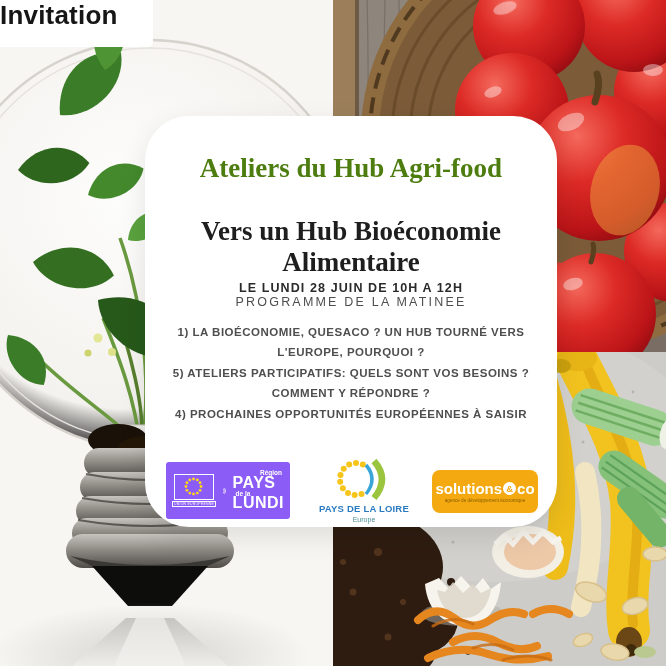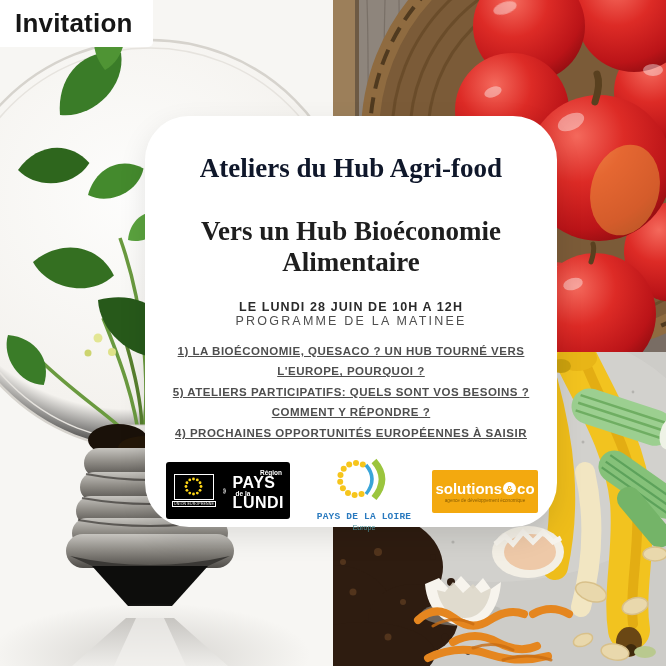--- a/index.html
+++ b/index.html
@@ -8,73 +8,73 @@
     font-family:"Liberation Sans",sans-serif;background:#f7f6f3;
   }
   .panel{position:absolute;}
   .panel svg{display:block;}
   .panel-left{left:0;top:0;width:333px;height:666px;}
   .panel-apples{left:333px;top:0;width:333px;height:352px;}
   .panel-waste{left:333px;top:352px;width:333px;height:314px;}
 
   .badge{
     position:absolute;left:0;top:0;width:153px;height:47px;background:#ffffff;
-    display:flex;align-items:center;padding-left:15px;box-sizing:border-box;
+    display:flex;box-sizing:border-box;
     border-radius:0 0 5px 0;z-index:6;
   }
   .badge-label{font-size:26px;font-weight:700;color:#161616;letter-spacing:.2px;}
 
   .card{
     position:absolute;left:145px;top:116px;width:412px;height:411px;
     background:#ffffff;border-radius:44px;z-index:5;
     box-shadow:0 10px 28px rgba(0,0,0,.10);
     text-align:center;box-sizing:border-box;
   }
   .card-title{
     margin-top:37px;font-family:"Liberation Serif",serif;font-size:27px;
-    font-weight:600;color:#0f172a;white-space:nowrap;
+    font-weight:600;color:#4d7c0f;white-space:nowrap;
   }
   .card-subtitle{
     margin:32px auto 0;font-family:"Liberation Serif",serif;font-size:27px;
     font-weight:600;color:#1e1e1e;line-height:1.13;max-width:330px;
   }
   .card-date{
-    margin-top:23px;font-size:12.5px;font-weight:700;letter-spacing:1.1px;color:#2a2a2a;
+    margin-top:4px;font-size:12.5px;font-weight:700;letter-spacing:1.1px;color:#2a2a2a;
   }
   .program-heading{
     font-size:12.5px;font-weight:500;letter-spacing:2.2px;color:#4e4e4e;
   }
   .program-list{margin:13px auto 0;width:394px;}
   .program-item{
-    font-size:11.5px;font-weight:600;letter-spacing:.5px;color:#4e4e4e;line-height:1.78;text-decoration:underline;
+    font-size:11.5px;font-weight:600;letter-spacing:.5px;color:#4e4e4e;line-height:1.78;
   }
 
   
   .logo-eu{
     position:absolute;left:21px;top:346px;width:124px;height:57px;border-radius:3px;
-    background:#000000;display:flex;align-items:center;justify-content:center;
+    background:#8b5cf6;display:flex;align-items:center;justify-content:center;
     gap:7px;box-sizing:border-box;padding:0 6px;
   }
   .eu-flag-wrap{display:flex;flex-direction:column;align-items:center;}
   .eu-flag{width:40px;height:26px;border:1.5px solid #ffffff;box-sizing:border-box;}
   .eu-flag-caption{font-size:3.5px;color:#ffffff;margin-top:1.5px;white-space:nowrap;letter-spacing:.2px;border:.5px solid #fff;padding:0 1px;}
   .eu-text{color:#ffffff;text-align:left;line-height:.92;}
   .eu-region{font-size:6.5px;font-weight:600;text-align:right;margin-right:2px;}
   .eu-pays,.eu-loire{font-size:16px;font-weight:800;letter-spacing:.5px;}
   .eu-dela{font-size:6.5px;font-weight:600;margin-left:3px;}
 
   .logo-pdl{
     position:absolute;left:163px;top:341px;width:112px;display:flex;
     flex-direction:column;align-items:center;
   }
-  .pdl-name{font-size:9.5px;font-weight:800;color:#2a7abf;letter-spacing:.2px;white-space:nowrap;margin-top:8px;font-family:Liberation Mono, monospace;}
+  .pdl-name{font-size:9.5px;font-weight:800;color:#2a7abf;letter-spacing:.2px;white-space:nowrap;margin-top:0;}
   .pdl-sub{font-size:7px;color:#4b8f96;margin-top:2px;}
 
   .logo-sol{
-    position:absolute;left:287px;top:354px;width:106px;height:43px;border-radius:2px;
+    position:absolute;left:287px;top:354px;width:106px;height:43px;border-radius:8px;
     background:#f3a90f;display:flex;flex-direction:column;align-items:center;justify-content:center;
   }
   .sol-row{display:flex;align-items:center;}
   .sol-word{font-size:15px;font-weight:800;color:#ffffff;letter-spacing:0;}
   .sol-amp{
     width:13px;height:13px;border-radius:50%;background:#ffffff;color:#f3a90f;
     font-size:9.5px;font-weight:800;display:flex;align-items:center;justify-content:center;margin:0 1px;
   }
   .sol-tagline{font-size:4.6px;color:#8a5d00;margin-top:1.5px;white-space:nowrap;}
 </style>

